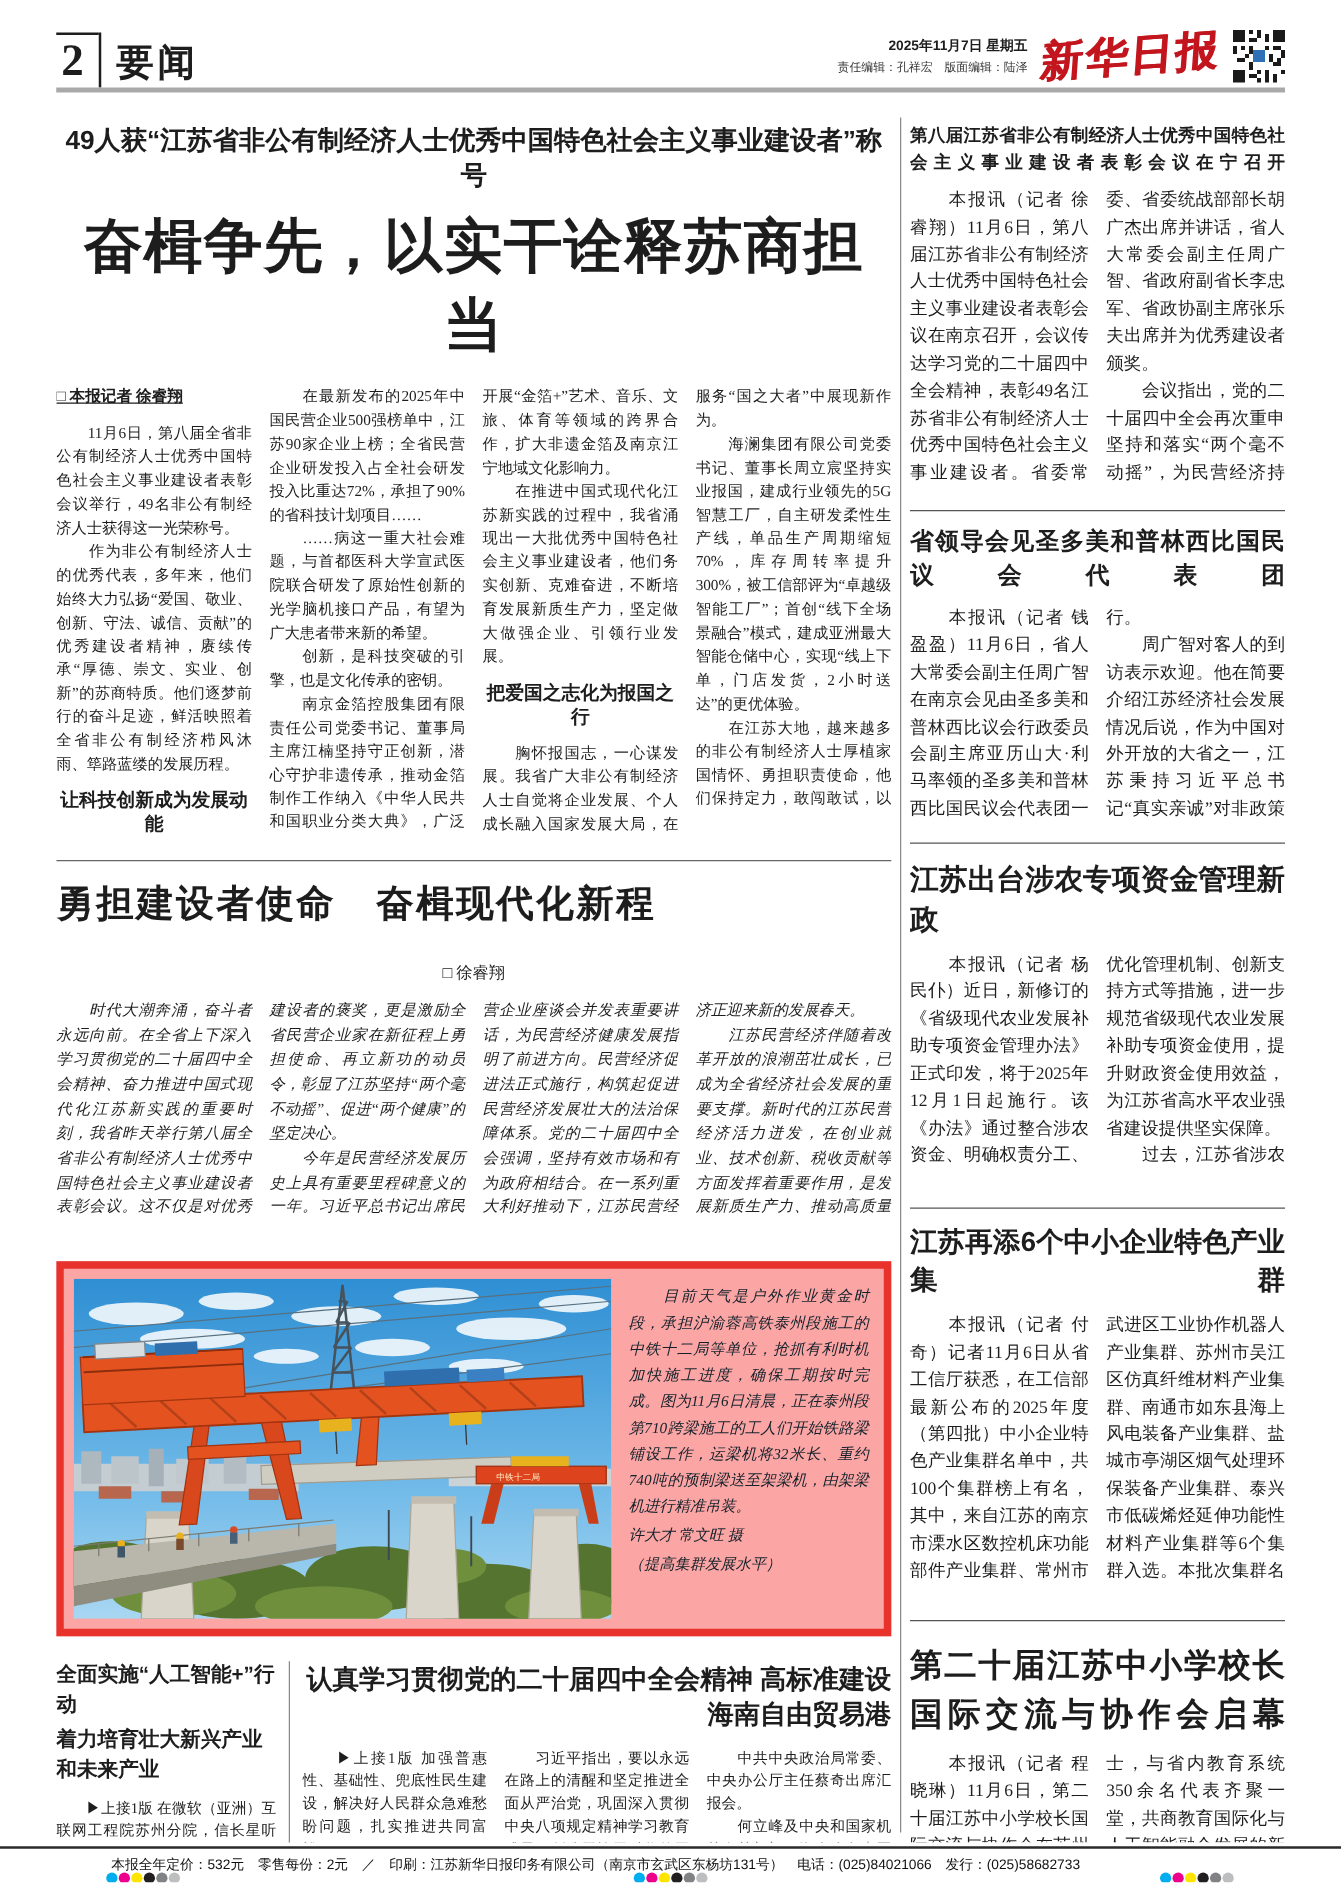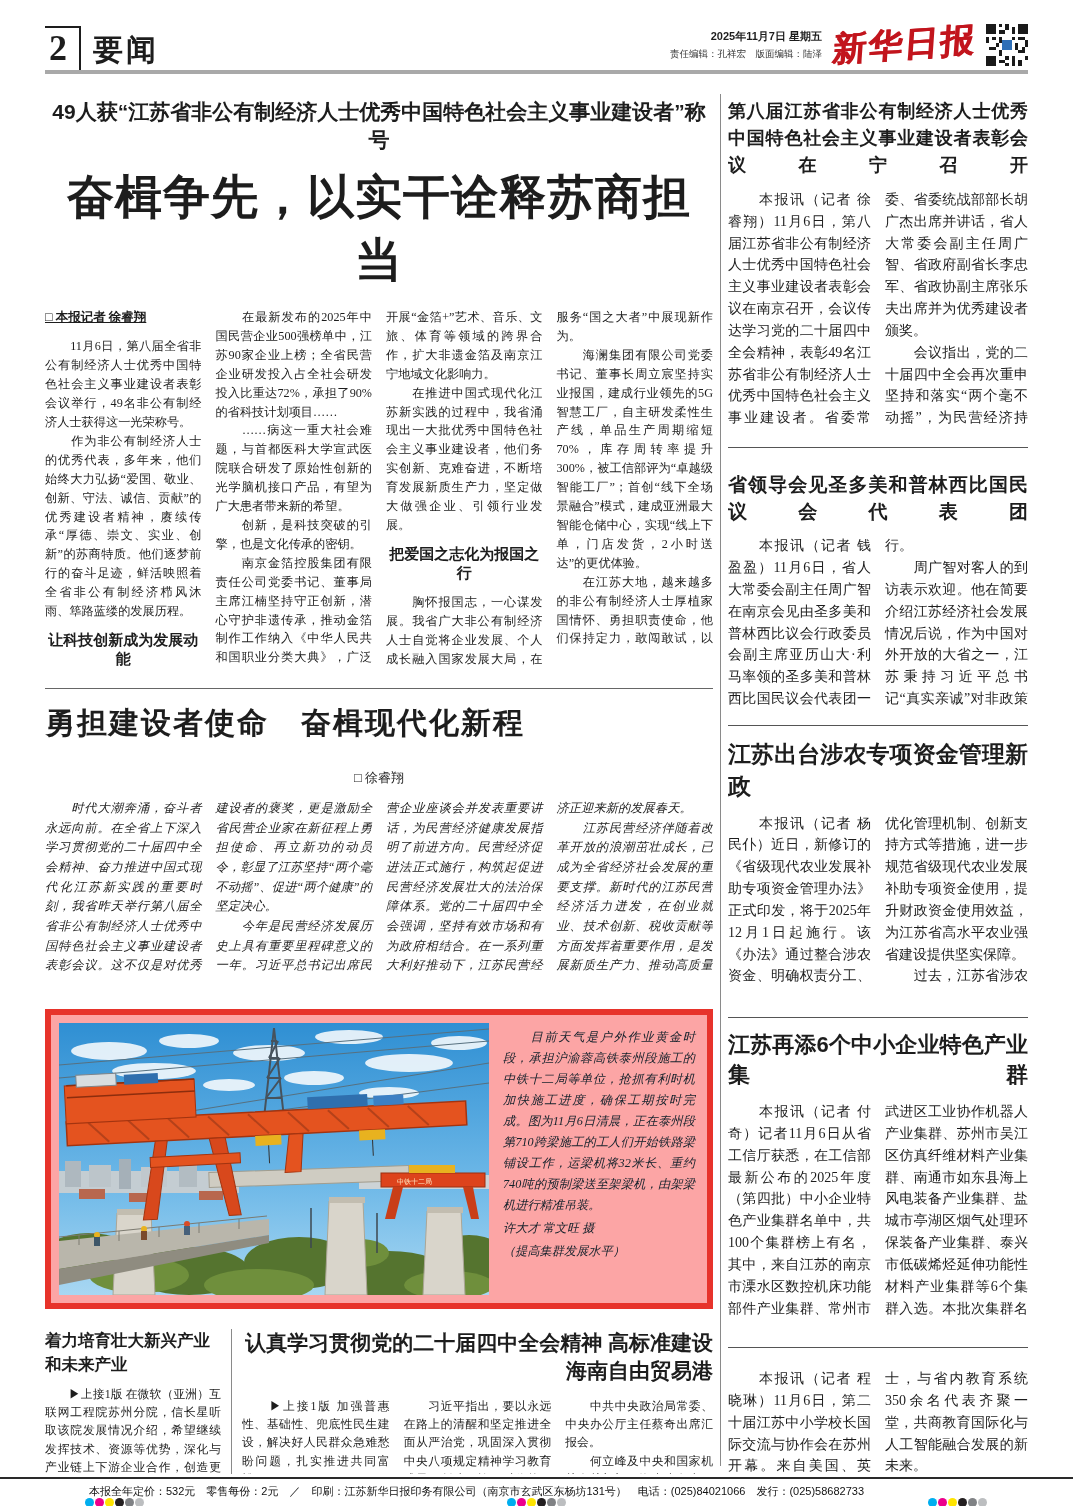--- a/index.html
+++ b/index.html
@@ -62,22 +62,22 @@
   .bm-title { font:bold 21px "Liberation Sans", sans-serif; text-align:right; margin:4px 0 12px; }
   .bm-body { column-count:3; column-gap:14px; font-size:11.8px; line-height:1.55;
              text-align:justify; height:212px; overflow:hidden; }
   .bm-part2 { margin-top:22px; }
 
   
   .r-story { padding:2px 0 8px 0; }
   .r-rule { border:0; border-top:1px solid #555; margin:4px 0 8px 0; }
   .r-title { font-family:"Liberation Sans", sans-serif; font-weight:bold; text-align:justify; }
   .r-title { text-align-last:justify; }
-  .r-title-1 { font-size:18px; line-height:1.5; margin-top:6px; }
-  .r-title-2 { font-size:19px;  line-height:1.4; margin-top:14px; }
+  .r-title-1 { font-size:14px; line-height:1.5; margin-top:6px; }
+  .r-title-2 { font-size:19px;  line-height:1.4; margin-top:2px; }
   .r-title-3 { font-size:23px;  line-height:1.4; margin-top:2px; }
   .r-title-4 { font-size:22px;  line-height:1.4; margin-top:2px; }
   .r-title-5 { font-size:26px;  line-height:1.5; margin-top:6px; }
   .r-body { margin-top:10px; column-count:2; column-gap:14px; font-size:14px; line-height:1.56;
             text-align:justify; overflow:hidden; }
   .rb-1 { height:246px; } .rb-2 { height:178px; } .rb-3 { height:192px; }
   .rb-4 { height:234px; } .rb-5 { height:190px; }
 
   
   .footer-rule { position:absolute; left:0; top:1477px; width:1073px; border-top:2px solid #2a2a2a; }
@@ -305,20 +305,21 @@
         </div>
         <figcaption class="photo-caption">
           <div class="pre">　　目前天气是户外作业黄金时段，承担沪渝蓉高铁泰州段施工的中铁十二局等单位，抢抓有利时机加快施工进度，确保工期按时完成。图为11月6日清晨，正在泰州段第710跨梁施工的工人们开始铁路梁铺设工作，运梁机将32米长、重约740吨的预制梁送至架梁机，由架梁机进行精准吊装。</div>
           <div class="credit">许大才 常文旺 摄</div>
           <div class="credit">（提高集群发展水平）</div>
         </figcaption>
       </figure>
 
       <div class="bottom-row">
         <article class="bl-story">
+          <div class="bl-title">全面实施“人工智能+”行动</div>
           <div class="bl-title">着力培育壮大新兴产业和未来产业</div>
           <div class="bl-body pre">　　▶上接1版 在微软（亚洲）互联网工程院苏州分院，信长星听取该院发展情况介绍，希望继续发挥技术、资源等优势，深化与产业链上下游企业合作，创造更多标志性成果。在苏州集成电路高端材料基地，信长星察看产品生产工艺流程，要求进一步完善产学研协同创新机制，着力破解关键核心技术难题，抢占行业发展制高点。
 　　调研中，信长星强调，在培育壮大新兴产业和未来产业过程中，各地要坚持因地制宜，科学合理选择产业方向，大力实施产业创新工程，注重应用场景牵引，提高集群发展水平，努力塑造新的发展优势。
 　　省委常委、省委秘书长储永宏参加调研。</div>
         </article>
         <div class="bot-vdiv"></div>
         <article class="bm-story">
           <h3 class="bm-title">认真学习贯彻党的二十届四中全会精神  高标准建设海南自由贸易港</h3>
           <div class="bm-body">
             <div class="pre">　　▶上接1版 加强普惠性、基础性、兜底性民生建设，解决好人民群众急难愁盼问题，扎实推进共同富裕。
@@ -365,20 +366,21 @@
 
       <article class="r-story">
         <div class="r-title r-title-4">江苏再添6个中小企业特色产业集群</div>
         <div class="r-body rb-4 pre">　　本报讯（记者 付奇）记者11月6日从省工信厅获悉，在工信部最新公布的2025年度（第四批）中小企业特色产业集群名单中，共100个集群榜上有名，其中，来自江苏的南京市溧水区数控机床功能部件产业集群、常州市武进区工业协作机器人产业集群、苏州市吴江区仿真纤维材料产业集群、南通市如东县海上风电装备产业集群、盐城市亭湖区烟气处理环保装备产业集群、泰兴市低碳烯烃延伸功能性材料产业集群等6个集群入选。本批次集群名单经省级中小企业主管部门初核和推荐、专家评审、公示等程序后确定产生，认定有效期为3年。
 　　2022年，工信部启动国家中小企业特色产业集群认定工作，以赛马形式遴选一批在县域范围内，以中小企业为主体，优势特色突出，在细分领域居全国前列，具有较强核心竞争力的国家中小企业特色产业集群，支持县域经济的高质量发展。按照工信部有关要求，本批次认定集群要进一步聚焦主导产业，提高产业链关键环节配套能力；各级中小企业主管部门要针对本地区集群制定中长期发展规划和专项扶持政策；省级中小企业主管部门要完善集群梯度培育体系，加强集群发展跟踪和评估。工信部将组织开展集群发展情况监测，对已认定集群实行动态管理。
 　　2022年度（第一批）中小企业特色产业集群复核通过名单同期公布，包括江苏的常熟市电子氟材料产业集群、溧阳市动力电池产业集群、无锡市惠山区智能基础零部件制造产业集群、徐州市铜山区安全应急产业集群、南京市雨花台区轨道交通动力装备产业集群在内的97个集群通过复核。</div>
       </article>
       <hr class="r-rule">
 
       <article class="r-story">
+        <div class="r-title r-title-5">第二十届江苏中小学校长国际交流与协作会启幕</div>
         <div class="r-body rb-5 pre">　　本报讯（记者 程晓琳）11月6日，第二十届江苏中小学校长国际交流与协作会在苏州开幕。来自美国、英国、澳大利亚、新西兰、加拿大、新加坡等16个国家的教育界人士，与省内教育系统350余名代表齐聚一堂，共商教育国际化与人工智能融合发展的新未来。
 　　现场，常州市北郊高级中学、美国钻石领航学院等中外中小学结成46对友好学校。2026年“锦绣江苏·国际青少年交流营”项目正式发布。江苏省教育国际交流服务中心联合省内学校与英、美、澳、奥等多国学校，成立“STEM教育国际联合工作坊”。
 　　据悉，江苏中小学校长国际交流与协作会自2005年举办以来，已促成江苏与国（境）外中小学建立姊妹学校2000余对，直接或间接促成境内外5万余名师生开展双向互访交流以及教学科研、课程开发等一系列特色合作。
 　　省教育厅厅长江涌说，当前以人工智能为代表的新技术正在全面重塑社会生产生活方式，教育处于这场变革的最前沿，数字时代学生人工智能素养培养已经成为全世界需要共同回答的时代课题。他表示，要坚持平台共建，合力开创教育国际交流新格局；坚持资源共享，合力打造人工智能新样态；坚持人才共育，合力构建创新人才培养新范式。</div>
       </article>
 
     </aside>
   </div>
 
   <div class="footer-rule"></div>

